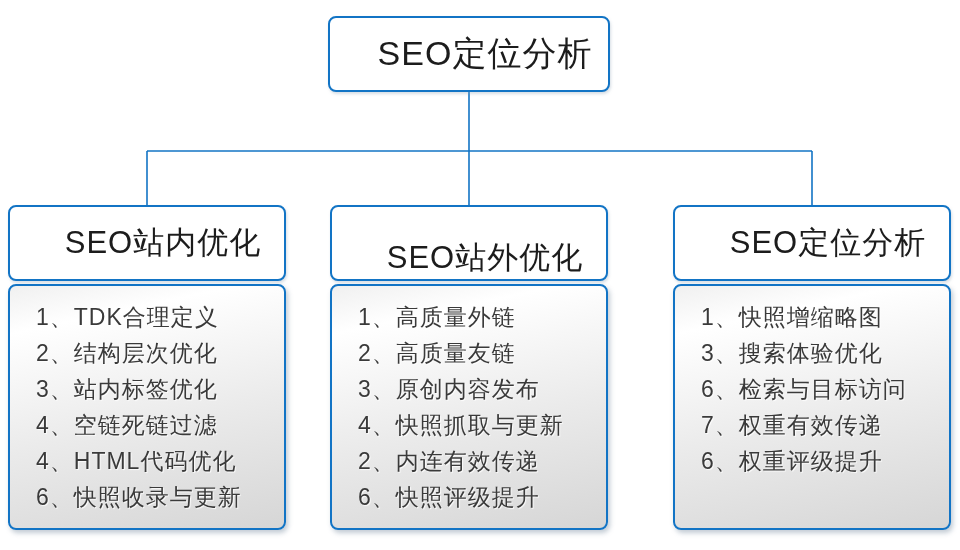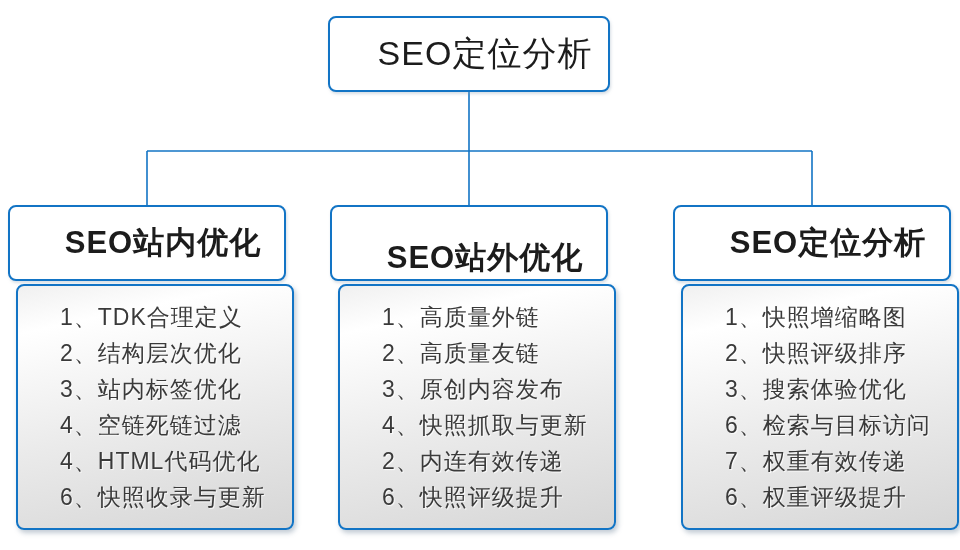--- a/index.html
+++ b/index.html
@@ -25,27 +25,26 @@
     box-shadow:1px 2px 3px rgba(140,160,180,0.35);
   }
   .col-title{
     height:76px;display:flex;align-items:center;justify-content:center;
     font-size:31px;color:var(--title-text);letter-spacing:1px;
     box-shadow:1px 2px 3px rgba(140,160,180,0.35);
   }
   .col-0{left:8px;}
   .col-1{left:330px;align-items:flex-end;}
   .col-2{left:673px;}
-  .col-title{top:205px;width:278px;font-weight:bold;}
+  .col-title{top:205px;width:278px;}
   .col-list{
     top:284px;width:278px;height:246px;
     background:linear-gradient(168deg,#f0f0f0 0%,#ffffff 16%,#ebebeb 55%,#d6d6d6 100%);
     box-shadow:2px 3px 5px rgba(120,140,160,0.45);
-    padding:13px 0 0 42px;
-    margin-left:8px;
+    padding:13px 0 0 26px;
   }
   .list-item{
     font-size:23px;line-height:36px;color:var(--item-text);
     letter-spacing:1px;white-space:nowrap;
     text-shadow:1px 1px 1px rgba(255,255,255,0.9);
   }
 </style>
 </head>
 <body>
 
@@ -99,21 +98,20 @@
       <div class="list-item">6、快照评级提升</div>
     </div>
 
   <div class="node col-title col-2">
     <span>SEO定位分析</span>
   </div>
   <div class="node col-list col-2">
 
       <div class="list-item">1、快照增缩略图</div>
 
-      <div class="list-item">2、快照评级排序</div>
 
       <div class="list-item">3、搜索体验优化</div>
 
       <div class="list-item">6、检索与目标访问</div>
 
       <div class="list-item">7、权重有效传递</div>
 
       <div class="list-item">6、权重评级提升</div>
     </div>
 

